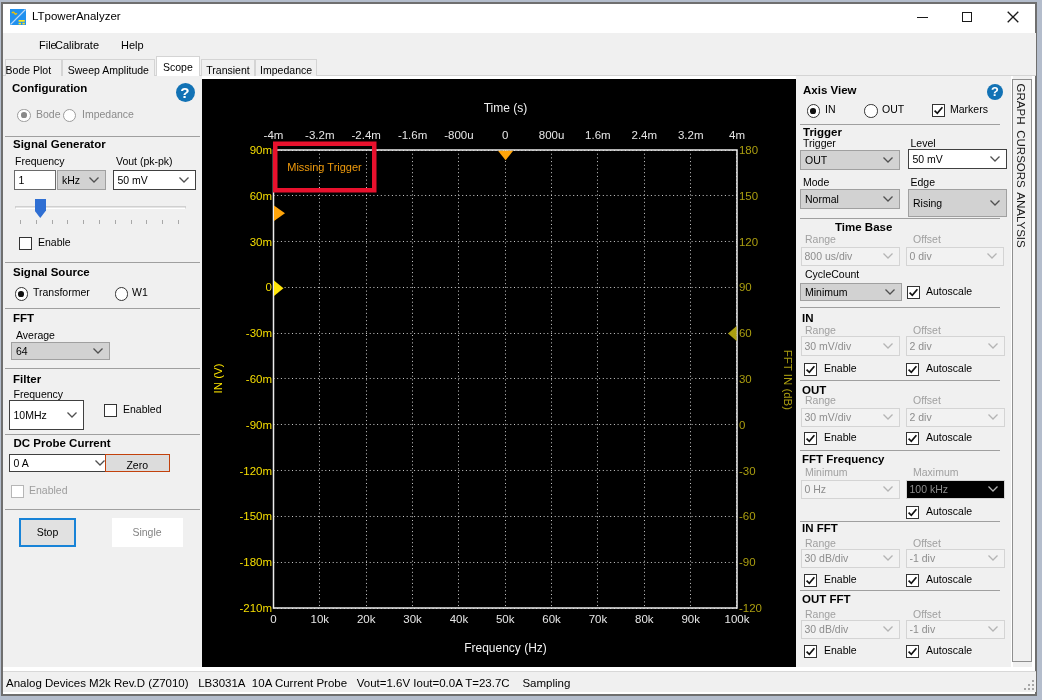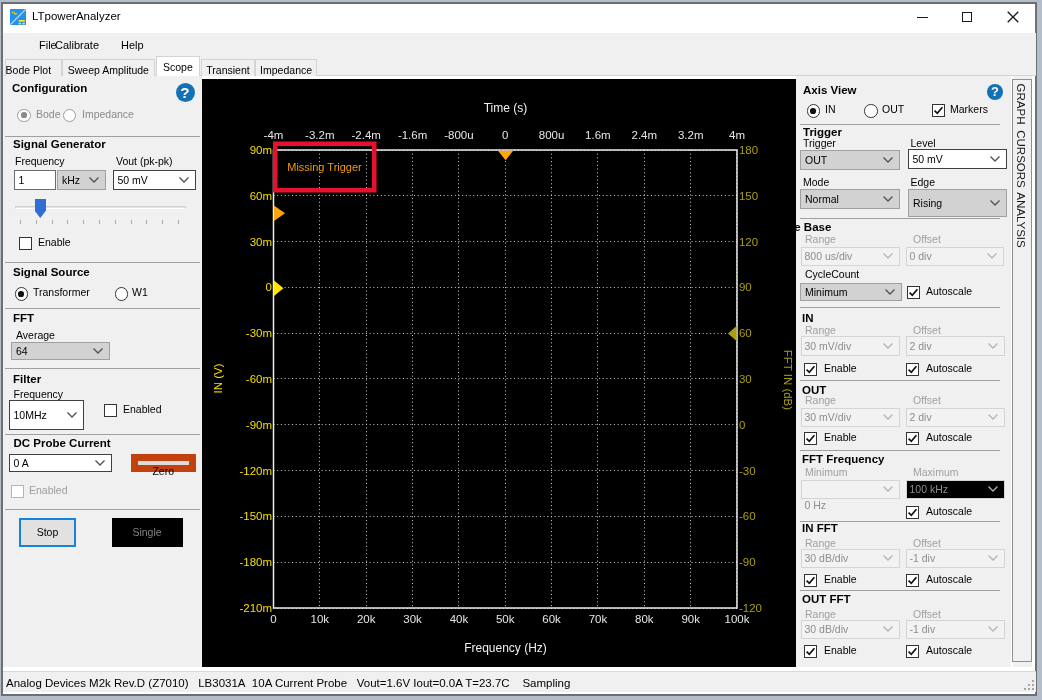--- a/index.html
+++ b/index.html
@@ -193,26 +193,26 @@
 <div style="position:absolute;left:104px;top:403.5px;width:13px;height:13px;background:#fff;border:1px solid #333;box-sizing:border-box;"></div>
 <div style="position:absolute;left:123px;top:402.5px;font-size:10.5px;color:#000;white-space:nowrap;">Enabled</div>
 <div style="position:absolute;left:4.5px;top:433.5px;width:195px;height:1px;background:#9f9f9f;"></div>
 <div style="position:absolute;left:13.5px;top:437px;font-size:11.5px;font-weight:bold;color:#000;white-space:nowrap;">DC Probe Current</div>
 <div style="position:absolute;left:9px;top:454px;width:102.5px;height:18px;background:#fff;border:1.5px solid #404040;box-sizing:border-box;">
     <div style="position:absolute;left:3.5px;top:50%;transform:translateY(-54%);font-size:10.5px;color:#000;white-space:nowrap;">0 A</div>
     <svg style="position:absolute;right:6px;top:50%;margin-top:-3px;" width="10" height="6" viewBox="0 0 10 6">
       <polyline points="0.5,0.5 5,5 9.5,0.5" fill="none" stroke="#505050" stroke-width="1.3"></polyline>
     </svg>
   </div>
-<div style="position:absolute;left:131px;top:454px;width:64.5px;height:18px;background:#dcdcdc;border:7px solid #c2410c;box-sizing:border-box;text-align:center;"><span style="font-size:10.5px;line-height:16px;">Zero</span></div>
+<div style="position:absolute;left:105px;top:454px;width:64.5px;height:18px;background:#dcdcdc;border:1px solid #c2410c;box-sizing:border-box;text-align:center;"><span style="font-size:10.5px;line-height:16px;">Zero</span></div>
 <div style="position:absolute;left:11px;top:485px;width:13px;height:13px;background:#fff;border:1px solid #b6b6b6;box-sizing:border-box;"></div>
 <div style="position:absolute;left:29px;top:484px;font-size:10.5px;color:#9d9d9d;white-space:nowrap;">Enabled</div>
 <div style="position:absolute;left:4.5px;top:509px;width:195px;height:1px;background:#9f9f9f;"></div>
 <div style="position:absolute;left:19px;top:517.5px;width:57px;height:29.5px;background:#e1e1e1;border:2.5px solid #1883d7;box-sizing:border-box;text-align:center;"><span style="font-size:10.5px;line-height:24px;">Stop</span></div>
-<div style="position:absolute;left:111.5px;top:517.5px;width:71px;height:29.5px;background:#000000;text-align:center;"><span style="font-size:10.5px;line-height:29px;color:#838383;">Single</span></div>
+<div style="position:absolute;left:111.5px;top:517.5px;width:71px;height:29.5px;background:#ffffff;text-align:center;"><span style="font-size:10.5px;line-height:29px;color:#838383;">Single</span></div>
 <div style="position:absolute;left:803px;top:84px;font-size:11.5px;font-weight:bold;color:#000;white-space:nowrap;">Axis View</div>
 <div style="position:absolute;left:987px;top:83.5px;width:16px;height:16px;border-radius:50%;background:#1272b5;color:#fff;font-size:12.8px;font-weight:bold;text-align:center;line-height:16px;">?</div>
 <div style="position:absolute;left:806.5px;top:104px;width:13.5px;height:13.5px;background:#fff;border:1px solid #333;border-radius:50%;box-sizing:border-box;">
     <div style="position:absolute;left:2.9px;top:2.9px;width:5.7px;height:5.7px;border-radius:50%;background:#111;"></div>
   </div>
 <div style="position:absolute;left:825.0px;top:103px;font-size:10.5px;color:#000;white-space:nowrap;">IN</div>
 <div style="position:absolute;left:864px;top:104px;width:13.5px;height:13.5px;background:#fff;border:1px solid #333;border-radius:50%;box-sizing:border-box;"></div>
 <div style="position:absolute;left:882px;top:103px;font-size:10.5px;color:#000;white-space:nowrap;">OUT</div>
 <div style="position:absolute;left:932px;top:103.5px;width:13px;height:13px;background:#fff;border:1px solid #333;box-sizing:border-box;">
     <svg width="13" height="13" viewBox="0 0 13 13" style="position:absolute;left:-1px;top:-1px;">
@@ -244,21 +244,21 @@
       <polyline points="0.5,0.5 5,5 9.5,0.5" fill="none" stroke="#505050" stroke-width="1.3"></polyline>
     </svg>
   </div>
 <div style="position:absolute;left:908px;top:189px;width:99px;height:28px;background:#d2d2d2;border:1px solid #a0a0a0;box-sizing:border-box;">
     <div style="position:absolute;left:4px;top:50%;transform:translateY(-54%);font-size:10.5px;color:#000;white-space:nowrap;">Rising</div>
     <svg style="position:absolute;right:6px;top:50%;margin-top:-3px;" width="10" height="6" viewBox="0 0 10 6">
       <polyline points="0.5,0.5 5,5 9.5,0.5" fill="none" stroke="#505050" stroke-width="1.3"></polyline>
     </svg>
   </div>
 <div style="position:absolute;left:800px;top:217.5px;width:199.5px;height:1px;background:#9f9f9f;"></div>
-<div style="position:absolute;left:774px;top:220.5px;font-size:11.5px;font-weight:bold;color:#000;white-space:nowrap;">Time Base</div>
+<div style="position:absolute;left:835px;top:220.5px;font-size:11.5px;font-weight:bold;color:#000;white-space:nowrap;">Time Base</div>
 <div style="position:absolute;left:805px;top:232.5px;font-size:10.5px;color:#a0a0a0;white-space:nowrap;">Range</div>
 <div style="position:absolute;left:913px;top:232.5px;font-size:10.5px;color:#a0a0a0;white-space:nowrap;">Offset</div>
 <div style="position:absolute;left:801px;top:246.5px;width:98.5px;height:19.5px;background:#f2f2f2;border:1px solid #d4d4d4;box-sizing:border-box;">
     <div style="position:absolute;left:2.5px;top:50%;transform:translateY(-54%);font-size:10.5px;color:#8d8d8d;white-space:nowrap;">800 us/div</div>
     <svg style="position:absolute;right:6px;top:50%;margin-top:-3px;" width="10" height="6" viewBox="0 0 10 6">
       <polyline points="0.5,0.5 5,5 9.5,0.5" fill="none" stroke="#b4b4b4" stroke-width="1.3"></polyline>
     </svg>
   </div>
 <div style="position:absolute;left:906px;top:246.5px;width:98px;height:19.5px;background:#f2f2f2;border:1px solid #d4d4d4;box-sizing:border-box;">
     <div style="position:absolute;left:2.5px;top:50%;transform:translateY(-54%);font-size:10.5px;color:#8d8d8d;white-space:nowrap;">0 div</div>
@@ -333,21 +333,21 @@
     <svg width="13" height="13" viewBox="0 0 13 13" style="position:absolute;left:-1px;top:-1px;">
       <path d="M2.6 6.6 L5.3 9.3 L10.4 3.2" fill="none" stroke="#111" stroke-width="1.7"></path>
     </svg>
   </div>
 <div style="position:absolute;left:926px;top:431px;font-size:10.5px;color:#000;white-space:nowrap;">Autoscale</div>
 <div style="position:absolute;left:800px;top:450px;width:199.5px;height:1px;background:#9f9f9f;"></div>
 <div style="position:absolute;left:802px;top:452.7px;font-size:11.5px;font-weight:bold;color:#000;white-space:nowrap;">FFT Frequency</div>
 <div style="position:absolute;left:805px;top:466.3px;font-size:10.5px;color:#a0a0a0;white-space:nowrap;">Minimum</div>
 <div style="position:absolute;left:913px;top:466.3px;font-size:10.5px;color:#a0a0a0;white-space:nowrap;">Maximum</div>
 <div style="position:absolute;left:801px;top:479.5px;width:98.5px;height:19.5px;background:#f2f2f2;border:1px solid #d4d4d4;box-sizing:border-box;">
-    <div style="position:absolute;left:2.5px;top:50%;transform:translateY(-54%);font-size:10.5px;color:#8d8d8d;white-space:nowrap;margin-top:16px;">0 Hz</div>
+    <div style="position:absolute;left:2.5px;top:50%;transform:translateY(-54%);font-size:10.5px;color:#8d8d8d;white-space:nowrap;">0 Hz</div>
     <svg style="position:absolute;right:6px;top:50%;margin-top:-3px;" width="10" height="6" viewBox="0 0 10 6">
       <polyline points="0.5,0.5 5,5 9.5,0.5" fill="none" stroke="#b4b4b4" stroke-width="1.3"></polyline>
     </svg>
   </div>
 <div style="position:absolute;left:906px;top:479.5px;width:98.5px;height:19.5px;background:#000000;border:1px solid #d4d4d4;box-sizing:border-box;">
     <div style="position:absolute;left:2.5px;top:50%;transform:translateY(-54%);font-size:10.5px;color:#8d8d8d;white-space:nowrap;">100 kHz</div>
     <svg style="position:absolute;right:6px;top:50%;margin-top:-3px;" width="10" height="6" viewBox="0 0 10 6">
       <polyline points="0.5,0.5 5,5 9.5,0.5" fill="none" stroke="#b4b4b4" stroke-width="1.3"></polyline>
     </svg>
   </div>

